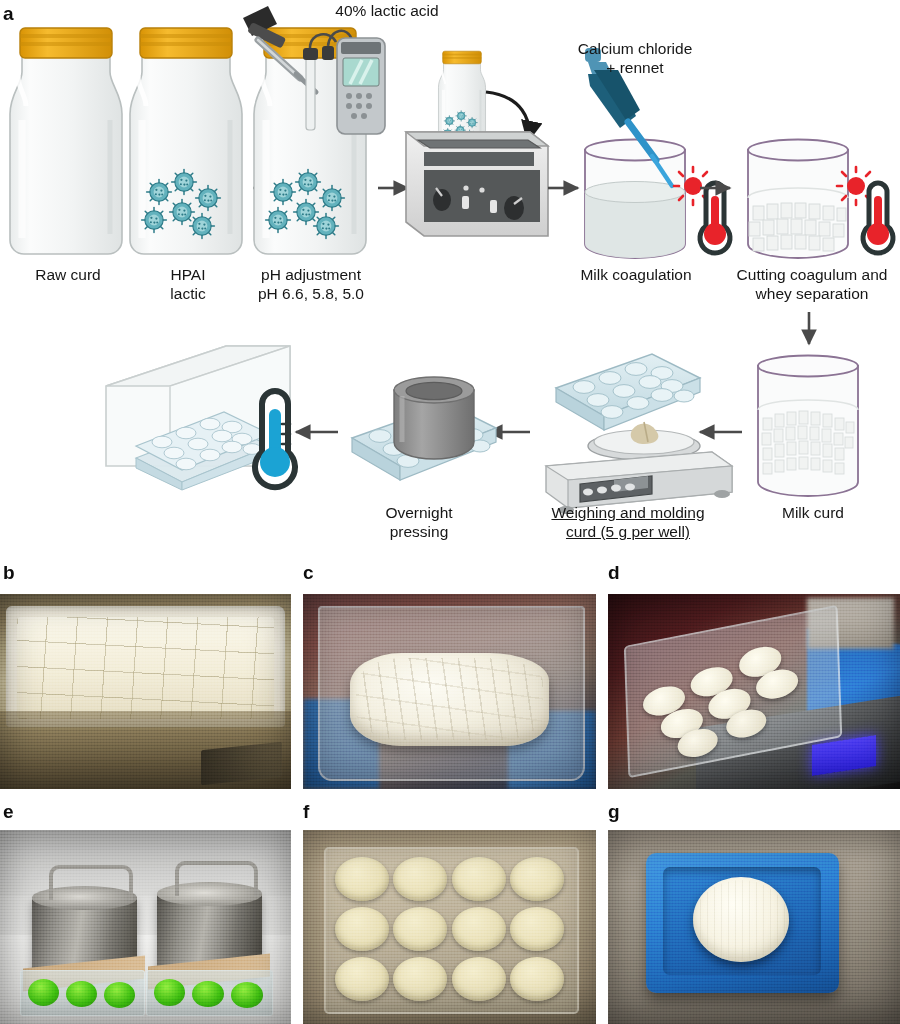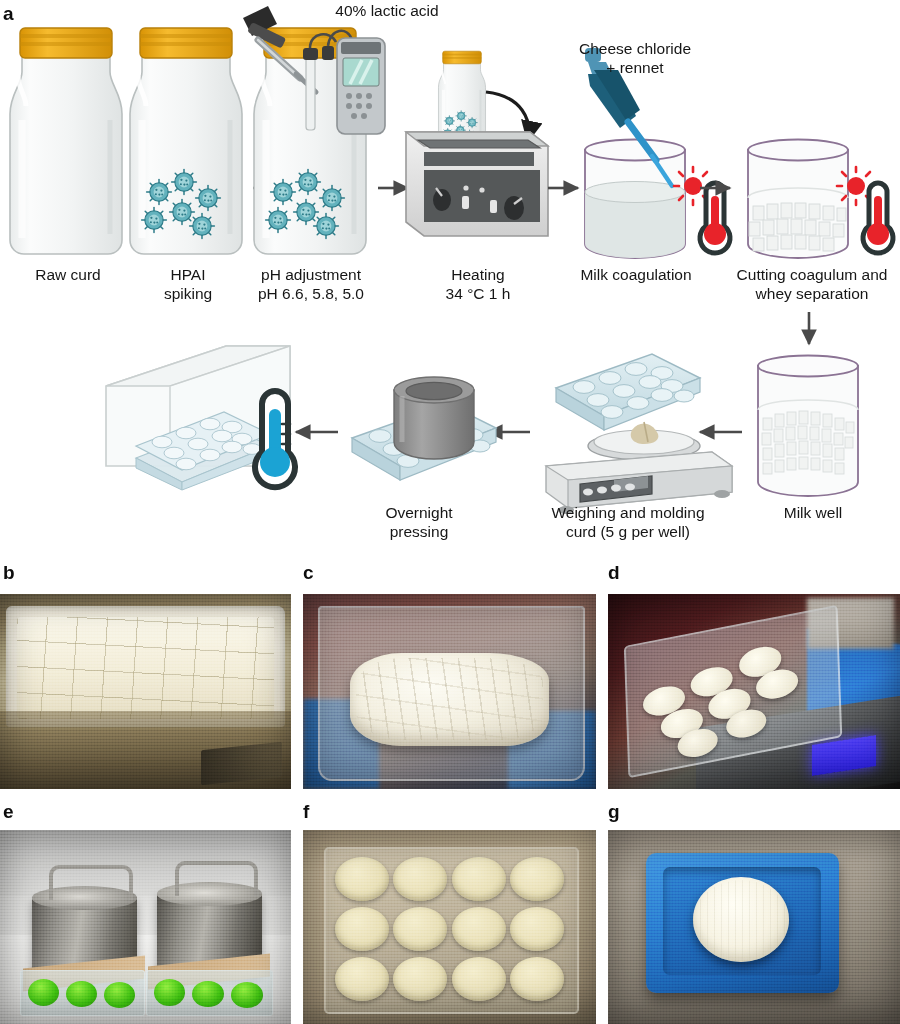--- a/index.html
+++ b/index.html
@@ -457,39 +457,37 @@
         <g stroke="#2b3536" stroke-width="2.6" stroke-linecap="round">
           <line x1="282" y1="424" x2="290" y2="424"></line>
           <line x1="282" y1="434" x2="290" y2="434"></line>
           <line x1="282" y1="444" x2="290" y2="444"></line>
         </g>
       </g>
     </g>
   </svg>
 
   <div class="ann" style="left:282px;top:2px;width:210px;">40% lactic acid</div>
-  <div class="ann" style="left:520px;top:40px;width:230px;">Cheese chloride
+  <div class="ann" style="left:520px;top:40px;width:230px;">Calcium chloride
 + rennet</div>
 
   <div class="step-label" style="left:6px;top:266px;width:124px;">Raw curd</div>
   <div class="step-label" style="left:126px;top:266px;width:124px;">HPAI
-spiking</div>
+lactic</div>
   <div class="step-label" style="left:238px;top:266px;width:146px;">pH adjustment
 pH 6.6, 5.8, 5.0</div>
-  <div class="step-label" style="left:408px;top:266px;width:140px;">Heating
-34 °C 1 h</div>
   <div class="step-label" style="left:552px;top:266px;width:168px;">Milk coagulation</div>
   <div class="step-label" style="left:722px;top:266px;width:180px;">Cutting coagulum and
 whey separation</div>
 
   <div class="step-label" style="left:348px;top:504px;width:142px;">Overnight
 pressing</div>
-  <div class="step-label" style="left:516px;top:504px;width:224px;">Weighing and molding
+  <div class="step-label" style="left:516px;top:504px;width:224px;text-decoration:underline;">Weighing and molding
 curd (5 g per well)</div>
-  <div class="step-label" style="left:742px;top:504px;width:142px;">Milk well</div>
+  <div class="step-label" style="left:742px;top:504px;width:142px;">Milk curd</div>
 </div>
 
 <div class="panel-letter" style="left:3px;top:563px;">b</div>
 <div class="photo" style="left:0;top:594px;width:291px;height:195px;">
   <div class="ph-inner" style="background:
       linear-gradient(175deg,#6b6047 0%,#8a7b5b 12%,#b5a882 26%,#cfc39c 40%,#b9ab84 60%,#8e7f5e 82%,#5f5540 100%);">
   </div>
 
   <div style="position:absolute;left:2%;top:6%;width:96%;height:62%;
        background:linear-gradient(180deg,#efeada 0%,#f6f2e4 35%,#e9e2cd 100%);

